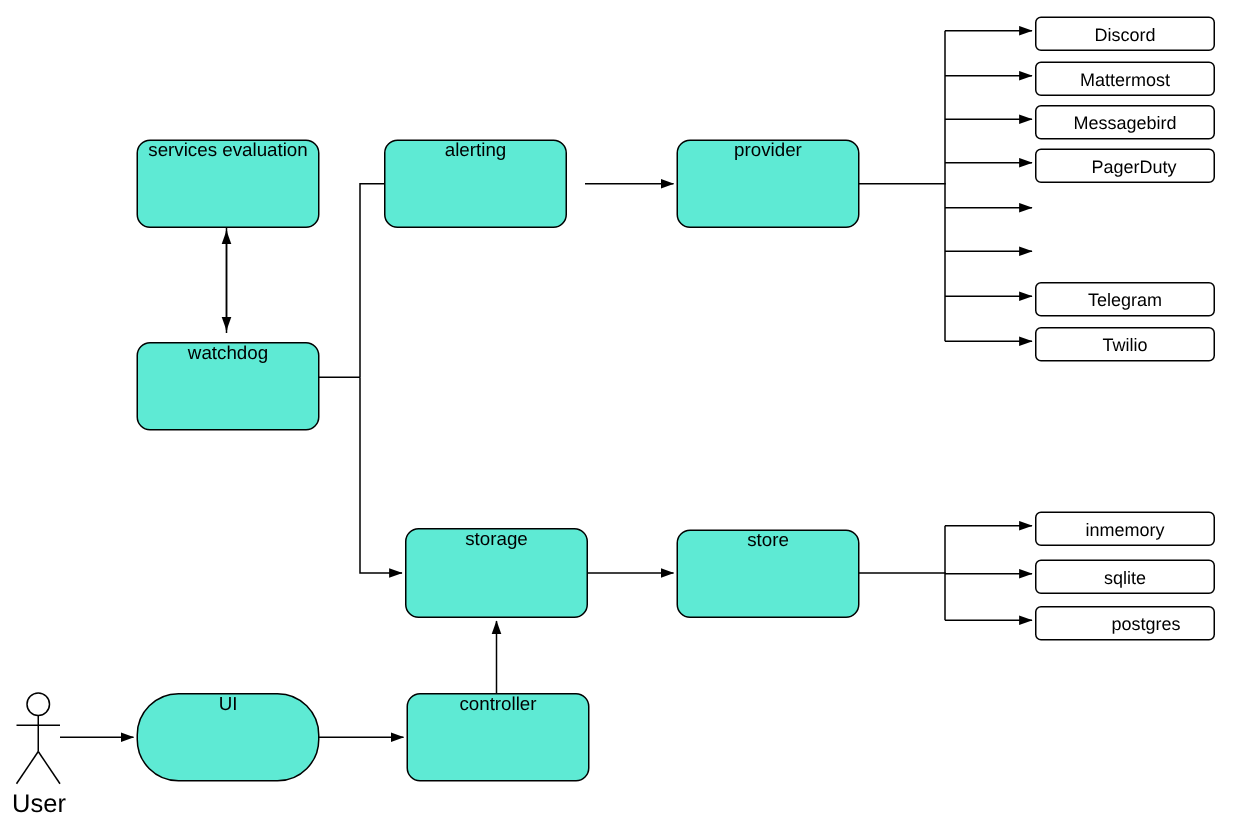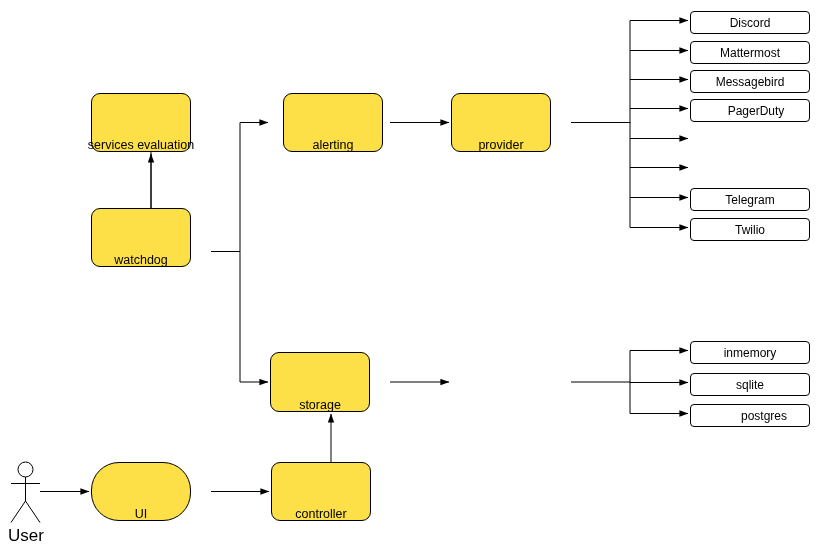--- a/index.html
+++ b/index.html
@@ -13,27 +13,27 @@
     overflow: hidden;
   }
   .connector-layer {
     position: absolute;
     left: 0; top: 0;
     width: 822px; height: 554px;
   }
   .node {
     position: absolute;
     box-sizing: border-box;
-    width: 100px;
+    width: 122px;
     height: 59px;
-    background: #fde047;
+    background: #5eead4;
     border: 1px solid #000000;
     border-radius: 9px;
     display: flex;
-    align-items: flex-end;
+    align-items: flex-start;
     justify-content: center;
     font-size: 12.5px;
     line-height: 1;
     white-space: nowrap;
   }
   .leaf {
     position: absolute;
     box-sizing: border-box;
     left: 690px;
     width: 120px;
@@ -107,36 +107,39 @@
       <path d="M11,483.5 L40,483.5"></path>
       <path d="M25.5,501 L11,522.5"></path>
       <path d="M25.5,501 L40,522.5"></path>
     </g>
   </svg>
 
   <div class="node" style="left:91px; top:93px;">
     <span>services evaluation</span>
   </div>
 
-  <div class="node" style="left:91px; top:208px;">
+  <div class="node" style="left:91px; top:228px;">
     <span>watchdog</span>
   </div>
 
-  <div class="node" style="left:283px; top:93px;">
+  <div class="node" style="left:256px; top:93px;">
     <span>alerting</span>
   </div>
 
   <div class="node" style="left:451px; top:93px;">
     <span>provider</span>
   </div>
 
   <div class="node" style="left:270px; top:352px; height:60px;">
     <span>storage</span>
   </div>
 
+  <div class="node" style="left:451px; top:353px;">
+    <span>store</span>
+  </div>
 
   <div class="node" style="left:91px; top:462px;border-radius:28px;">
     <span>UI</span>
   </div>
 
   <div class="node" style="left:271px; top:462px;">
     <span>controller</span>
   </div>
 
   <div class="leaf" style="top:11px;">

